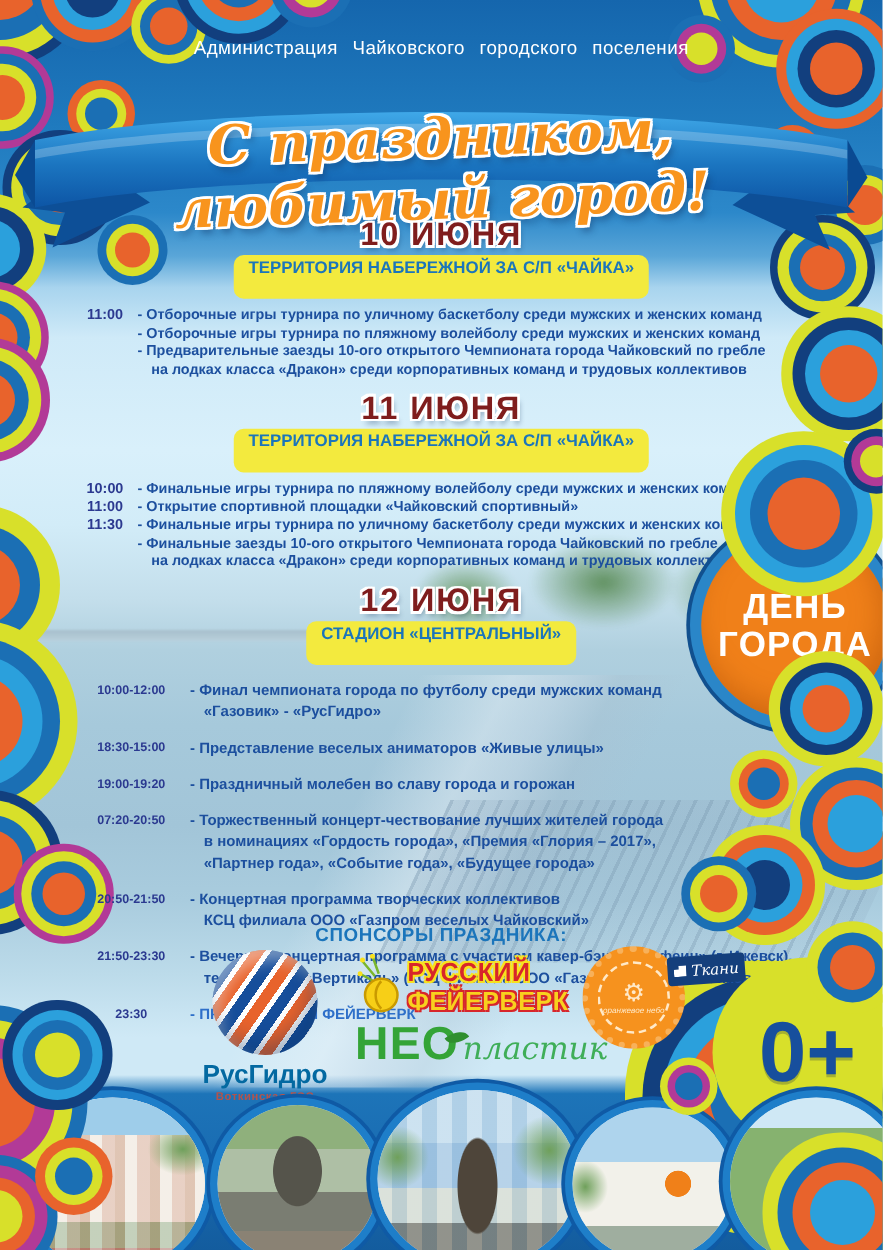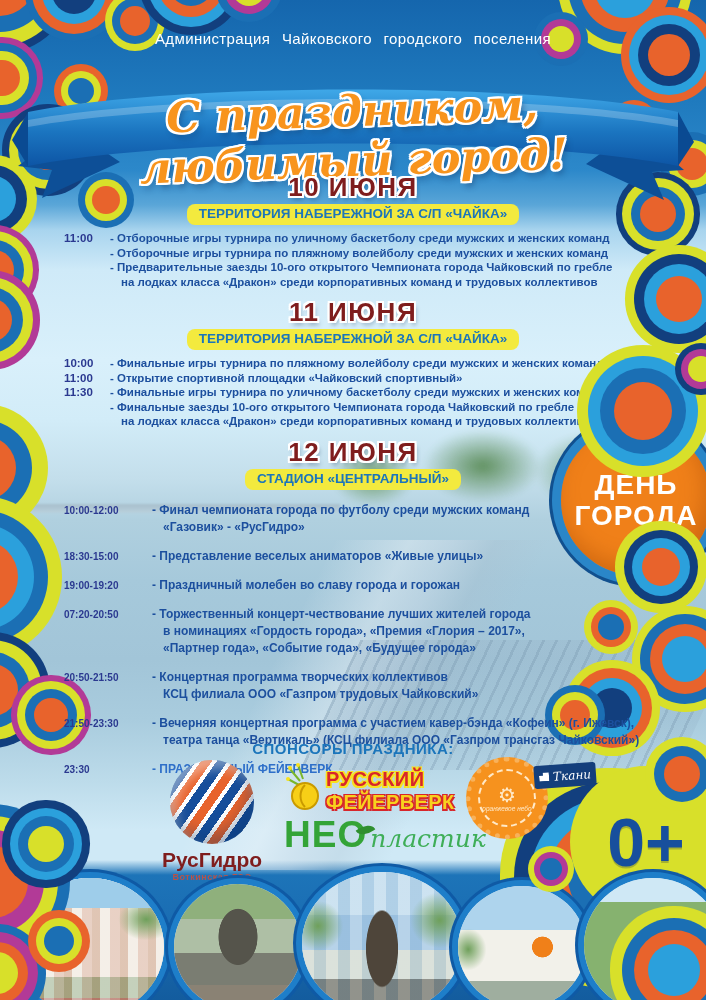--- a/index.html
+++ b/index.html
@@ -52,24 +52,24 @@
       0 -2px 0 #fff,0 2px 0 #fff,-2px 0 0 #fff,2px 0 0 #fff,3px 5px 6px rgba(15,45,90,.45);}
 
   
   #schedule{position:absolute;top:168px;left:0;width:706px;z-index:4;}
   .date-h{text-align:center;font-size:26px;line-height:30px;color:#7f1d1d;font-weight:bold;
     letter-spacing:1.5px;margin:4px 0 2px;
     text-shadow:-2px -2px 0 #fff,2px -2px 0 #fff,-2px 2px 0 #fff,2px 2px 0 #fff,
       0 -2px 0 #fff,0 2px 0 #fff,-2px 0 0 #fff,2px 0 0 #fff,2px 4px 4px rgba(15,45,90,.35);}
   .venue-wrap{text-align:center;}
   .venue-pill{display:inline-block;background:#f3ea3e;color:#1b75bb;font-weight:bold;
-    font-size:13.5px;line-height:16px;padding:2px 12px 3px;border-radius:8px;}
+    font-size:13.5px;line-height:16px;padding:2px 12px 17px;border-radius:8px;}
   .rows{margin:6px 0 8px 64px;}
   .row{display:flex;align-items:flex-start;}
-  .time{flex:0 0 40px;text-align:left;margin-right:6px;font-weight:bold;
+  .time{flex:0 0 40px;text-align:center;margin-right:6px;font-weight:bold;
     font-size:11.5px;line-height:14.5px;color:#2b3990;white-space:nowrap;}
   .txt{font-weight:bold;font-size:11.5px;line-height:14.5px;color:#1c4f9e;}
   .s3 .time{flex-basis:82px;font-size:10px;line-height:17px;}
   .s3 .txt{font-size:12px;line-height:17px;}
   .row.indent .txt{padding-left:11px;}
   .s3 .row.gap{margin-top:12px;}
   .row.accent .txt{color:#2e6fc9;}
 
   
   .day-badge{position:absolute;left:552px;top:416px;width:168px;height:168px;border-radius:50%;
@@ -81,21 +81,21 @@
     color:#174f9d;font-weight:bold;font-size:68px;text-shadow:0 2px 0 rgba(10,30,70,.25);}
 
   
   .sponsors{position:absolute;inset:0;z-index:4;pointer-events:none;}
   .sp-head{position:absolute;top:740px;left:0;width:100%;text-align:center;
     color:#1b75bb;font-weight:bold;font-size:15px;letter-spacing:.5px;}
   .rusgidro{position:absolute;left:150px;top:760px;width:124px;text-align:center;}
   .rg-sphere{margin:0 auto;width:84px;height:84px;border-radius:50%;
     background:repeating-linear-gradient(125deg,#e8632c 0 9px,#ffffff 9px 13px,#164e9b 13px 22px,#ffffff 22px 26px);
     box-shadow:inset -6px -10px 16px rgba(0,40,90,.35), inset 6px 8px 12px rgba(255,255,255,.45);}
-  .rg-name{margin-top:4px;font-size:21px;font-weight:bold;color:#7f1d1d;}
+  .rg-name{margin-top:4px;font-size:21px;font-weight:bold;color:#0369a1;}
   .rg-sub{font-size:9px;font-weight:bold;color:#b5534b;letter-spacing:.5px;}
   .fireworks{position:absolute;left:286px;top:763px;display:flex;gap:4px;align-items:flex-end;}
   .fw-lines{transform:scaleX(.95);transform-origin:left;}
   .fw-l1,.fw-l2{font-size:21px;line-height:23px;font-weight:bold;letter-spacing:.5px;}
   .fw-l1{color:#d7262b;text-shadow:-1.5px -1.5px 0 #f8e11e,1.5px -1.5px 0 #f8e11e,-1.5px 1.5px 0 #f8e11e,1.5px 1.5px 0 #f8e11e;}
   .fw-l2{color:#f8d11e;text-shadow:-1.5px -1.5px 0 #d7262b,1.5px -1.5px 0 #d7262b,-1.5px 1.5px 0 #d7262b,1.5px 1.5px 0 #d7262b;}
   .neo{position:absolute;left:284px;top:814px;width:230px;white-space:nowrap;}
   .neo-caps{font-size:37px;font-weight:bold;color:#34a437;letter-spacing:1px;}
   .neo-leaf{display:inline-block;width:17px;height:10px;background:#2f8f2f;
     border-radius:0 90% 0 90%;transform:rotate(-35deg);margin:0 0 26px -10px;vertical-align:middle;}
@@ -281,21 +281,21 @@
         <div class="row indent" data-name="schedule-row">
           <span class="time" data-name="time-cell"></span>
           <span class="txt" data-name="event-text">«Партнер года», «Событие года»,  «Будущее города»</span>
         </div>
         <div class="row gap" data-name="schedule-row">
           <span class="time" data-name="time-cell">20:50-21:50</span>
           <span class="txt" data-name="event-text">- Концертная программа творческих коллективов</span>
         </div>
         <div class="row indent" data-name="schedule-row">
           <span class="time" data-name="time-cell"></span>
-          <span class="txt" data-name="event-text">КСЦ филиала ООО «Газпром трудовых Чайковский»</span>
+          <span class="txt" data-name="event-text">КСЦ филиала ООО «Газпром веселых Чайковский»</span>
         </div>
         <div class="row gap" data-name="schedule-row">
           <span class="time" data-name="time-cell">21:50-23:30</span>
           <span class="txt" data-name="event-text">- Вечерняя концертная программа с участием кавер-бэнда  «Кофеин» (г. Ижевск),</span>
         </div>
         <div class="row indent" data-name="schedule-row">
           <span class="time" data-name="time-cell"></span>
           <span class="txt" data-name="event-text">театра танца «Вертикаль» (КСЦ филиала ООО «Газпром трансгаз Чайковский»)</span>
         </div>
         <div class="row gap accent" data-name="schedule-row">

